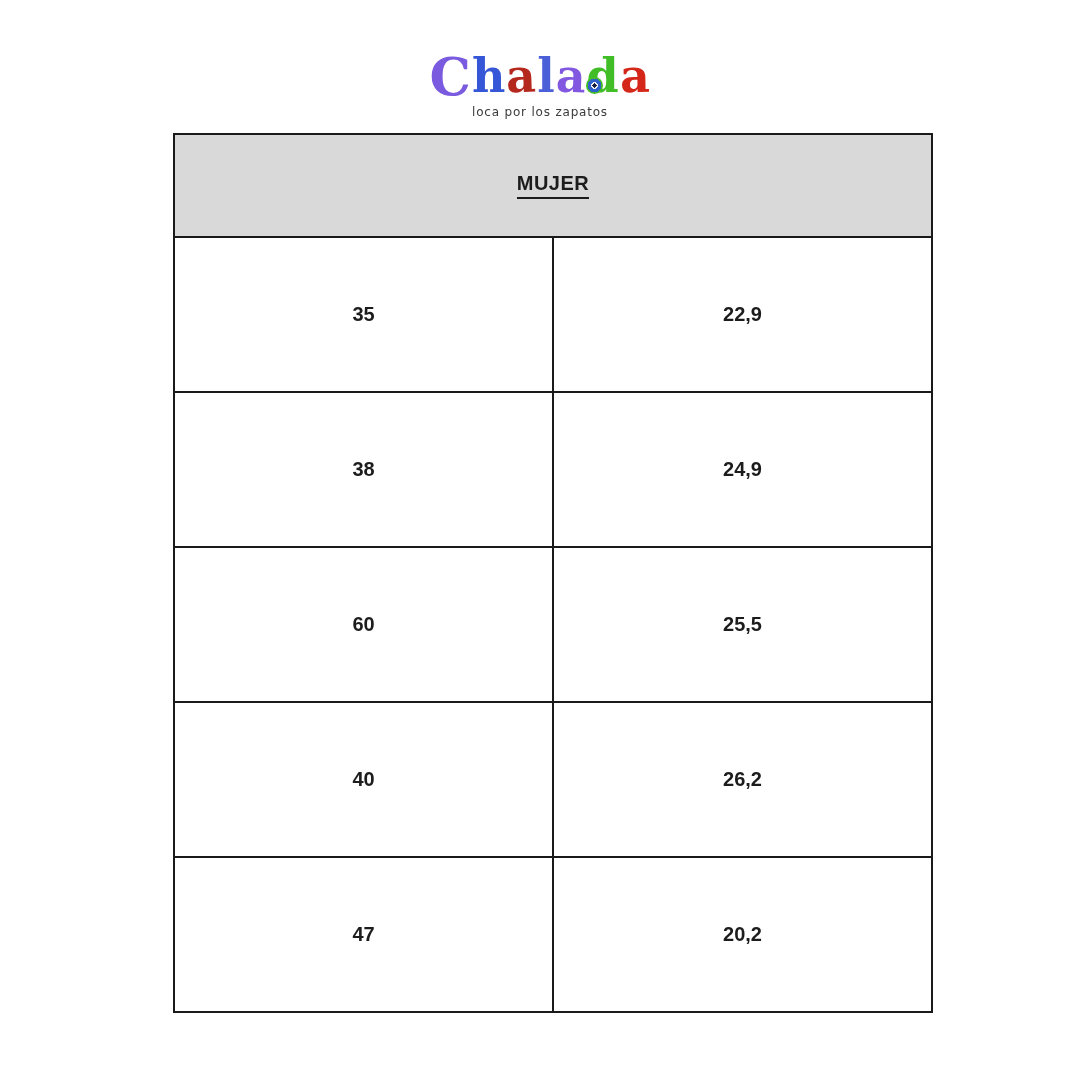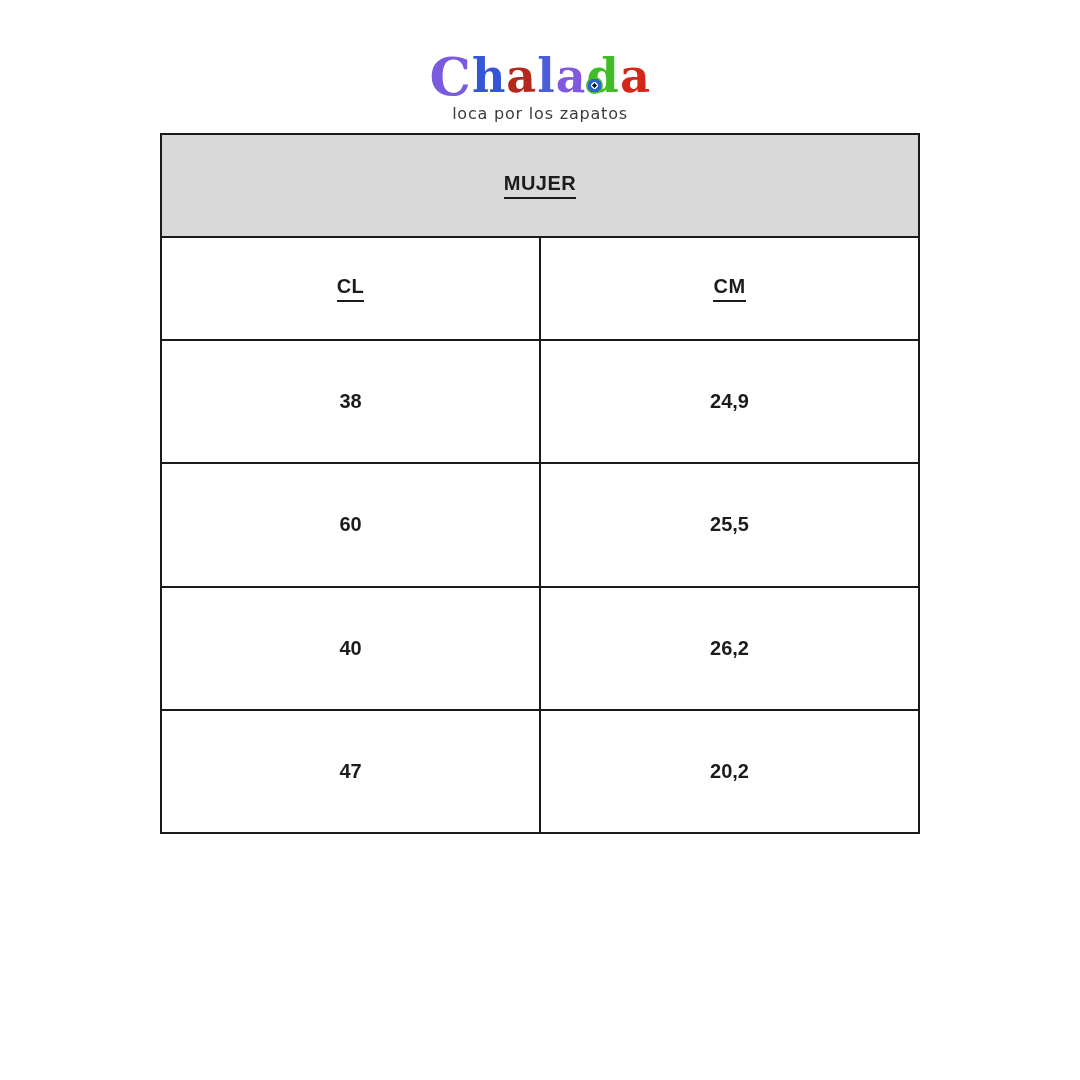--- a/index.html
+++ b/index.html
@@ -40,29 +40,29 @@
     width:17px; height:17px; border-radius:50%;
     background:radial-gradient(circle,
       #131f3a 0 17%,
       #e9eef8 17% 28%,
       #2f63c9 28% 58%,
       #41bd27 58% 100%);
   }
   .tagline{
     margin-top:6px;
     font-family:"DejaVu Sans", sans-serif;
-    font-size:16px;
+    font-size:12px;
     letter-spacing:0.8px;
     font-weight:500;
   }
 
   
   .size-table{
-    position:absolute; left:160px; top:133px;
-    width:760px; height:701px;
+    position:absolute; left:173px; top:133px;
+    width:760px; height:880px;
     border-collapse:collapse;
     table-layout:fixed;
   }
   .size-table th, .size-table td{
     border:2px solid var(--border-color);
     text-align:center; vertical-align:middle;
     font-weight:bold;
     font-size:20px;
     color:var(--text-color);
     padding:0;
@@ -86,30 +86,26 @@
     <div class="tagline" style="color: rgb(59, 59, 59);">loca por los zapatos</div>
   </header>
 
   <table class="size-table">
     <thead>
       <tr>
         <th colspan="2" class="group-header">
           <span class="u">MUJER</span>
         </th>
       </tr>
-      <tr>
-        <th>
-          <span class="u">CL</span>
-        </th>
-        <th>
-          <span class="u">CM</span>
-        </th>
-      </tr>
     </thead>
     <tbody id="table-body">
+        <tr>
+          <td>35</td>
+          <td>22,9</td>
+        </tr>
         <tr>
           <td>38</td>
           <td>24,9</td>
         </tr>
         <tr>
           <td>60</td>
           <td>25,5</td>
         </tr>
         <tr>
           <td>40</td>

